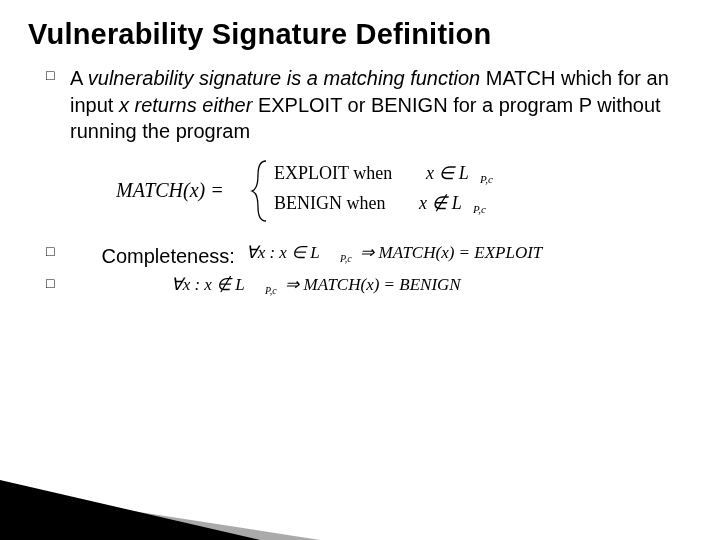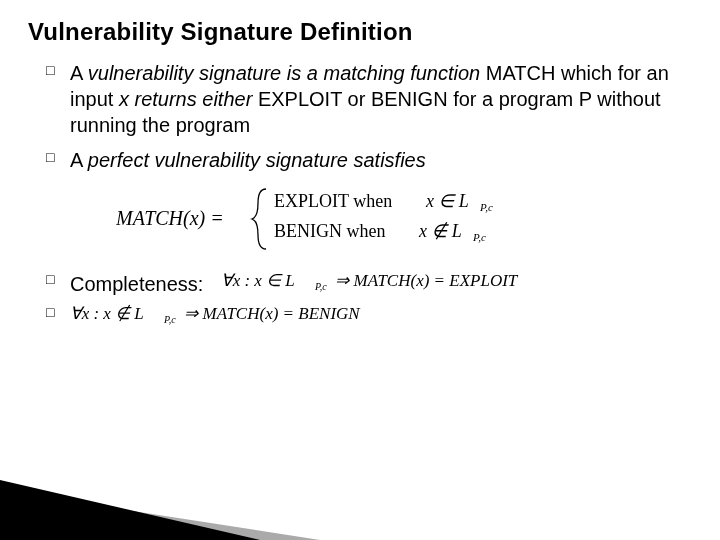--- a/index.html
+++ b/index.html
@@ -14,21 +14,21 @@
     position: relative;
   }
   .slide {
     position: relative;
     width: 720px;
     height: 540px;
     box-sizing: border-box;
     padding: 18px 28px 0 28px;
   }
   .title {
-    font-size: 24px;
+    font-size: 29px;
     font-weight: 700;
     letter-spacing: 0.2px;
     margin: 0 0 14px 0;
     line-height: 1.15;
   }
   .body {
     font-size: 20px;
     line-height: 1.32;
     padding: 0 10px 0 18px;
   }
@@ -47,20 +47,21 @@
   }
   .it { font-style: italic; }
   .math-block {
     margin: 10px 0 14px 70px;
     width: 430px;
     text-align: center;
   }
   .math-block svg { display: block; }
   .lower {
     margin-top: 2px;
+    text-align: center;
   }
   .mrow {
     padding-left: 24px;
     position: relative;
     margin-bottom: 2px;
   }
   .mrow::before {
     content: "□";
     position: absolute;
     left: 0;
@@ -103,23 +104,20 @@
 <div class="slide">
 
   <h1 class="title">Vulnerability Signature Definition</h1>
 
   <div class="body">
 
     <span class="bullet">
       <span>A </span><span class="it">vulnerability signature is a matching function </span><span>MATCH which for an input </span><span class="it">x</span><span class="it"> returns either </span><span>EXPLOIT or BENIGN for a program P without running the program</span>
     </span>
 
-    <span class="bullet">
-      <span>A </span><span class="it">perfect vulnerability signature satisfies</span>
-    </span>
 
     <div class="math-block">
       <svg viewBox="0 0 430 72" width="430" height="72">
         <text x="0" y="42" font-family="Georgia,serif" font-style="italic" font-size="20">MATCH(x) =</text>
         <path d="M 150 6 Q 142 6 142 20 Q 142 34 136 36 Q 142 38 142 52 Q 142 66 150 66" stroke="#000" stroke-width="1.3" fill="none"></path>
         <text x="158" y="24" font-family="Georgia,serif" font-size="18">EXPLOIT when</text>
         <text x="310" y="24" font-family="Georgia,serif" font-style="italic" font-size="18">x ∈ L</text>
         <text x="364" y="28" font-family="Georgia,serif" font-style="italic" font-size="11">P,c</text>
         <text x="158" y="54" font-family="Georgia,serif" font-size="18">BENIGN when</text>
         <text x="303" y="54" font-family="Georgia,serif" font-style="italic" font-size="18">x ∉ L</text>

